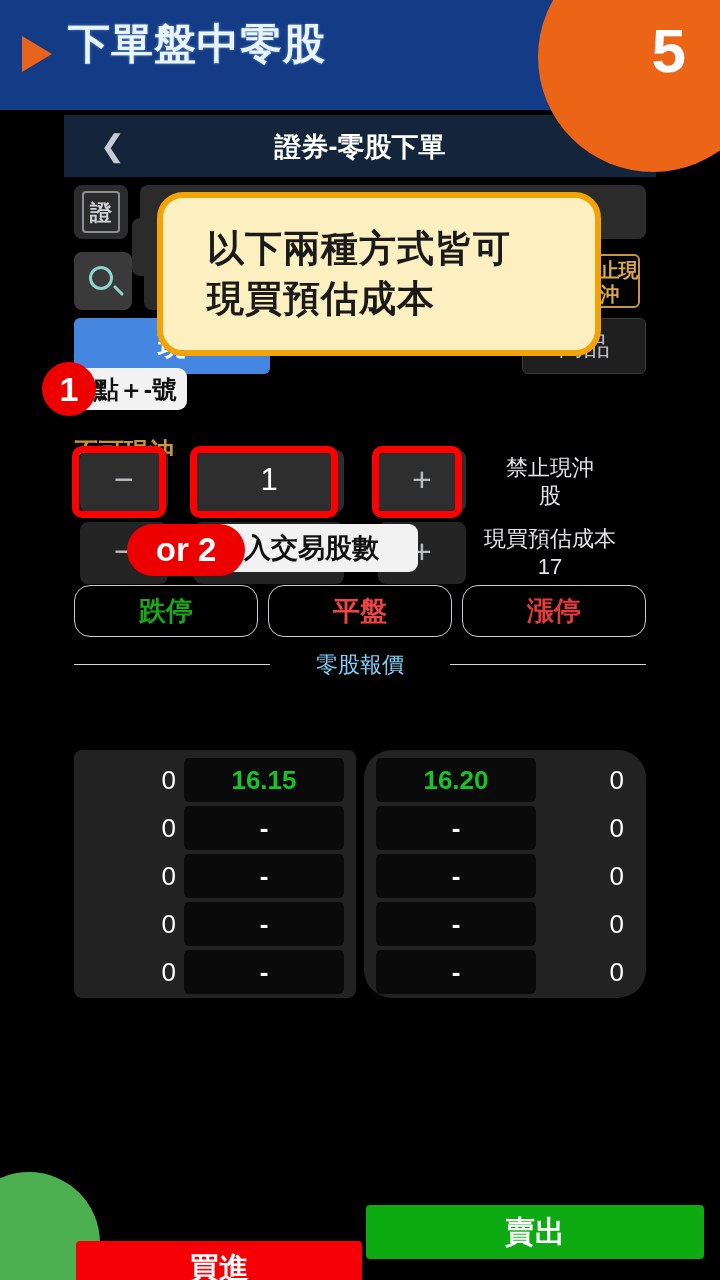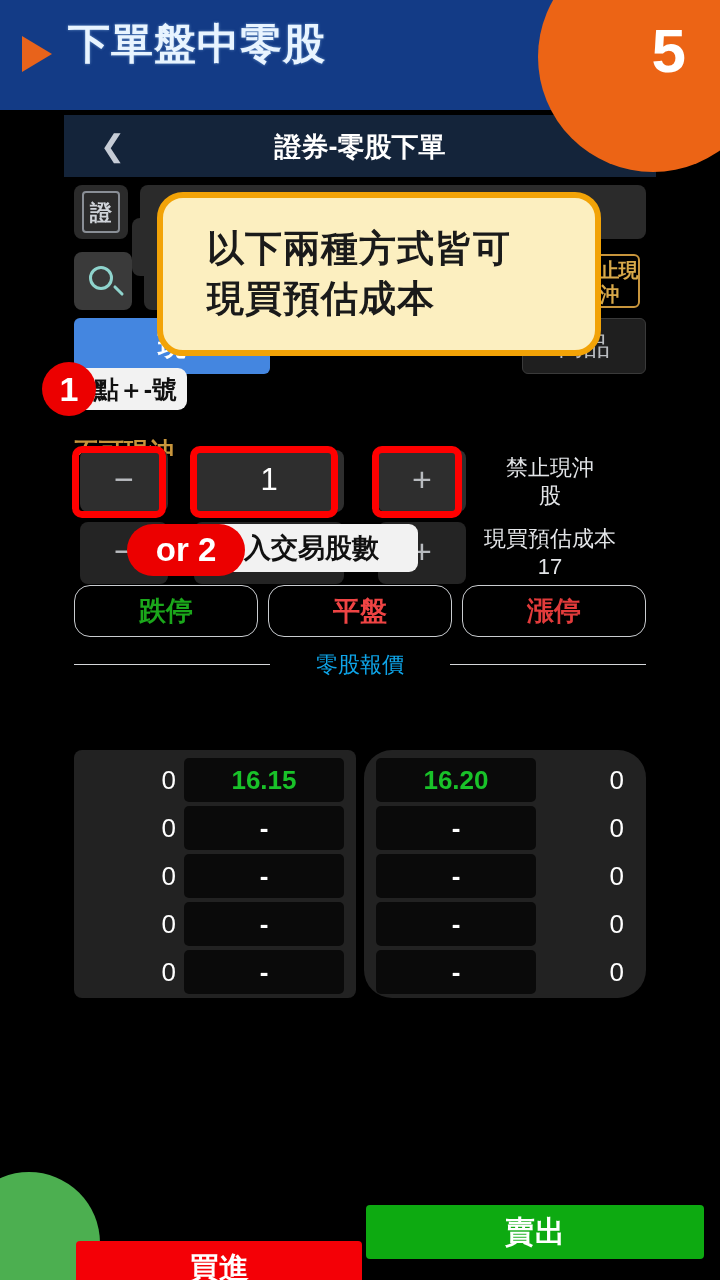--- a/index.html
+++ b/index.html
@@ -162,21 +162,21 @@
     border: 1px solid #c9ccd0; border-radius: 16px;
     background: #000; font-size: 27px; font-weight: bold;
     text-align: center; line-height: 50px;
   }
 
   
   .divider-wrap { position: absolute; left: 74px; top: 540px; width: 572px; height: 30px; }
   .dv-line { position: absolute; top: 14px; height: 1px; background: #d5d7da; }
   .dv-text {
     position: absolute; left: 0; top: 0; width: 572px; text-align: center;
-    color: #0ea5e9; font-size: 22px;
+    color: #7dd3fc; font-size: 22px;
   }
 
   
   .quote-bar {
     position: absolute; left: 74px; top: 580px; width: 572px; height: 46px;
     background: #222222; border-radius: 6px;
   }
   .q-time { position: absolute; left: 16px; top: 8px; font-size: 26px; color: #fff; }
   .q-price { position: absolute; left: 208px; top: 8px; font-size: 26px; color: #19C229; font-weight: bold; }
   .q-price .sfx { color: #19C229; font-size: 24px; }

